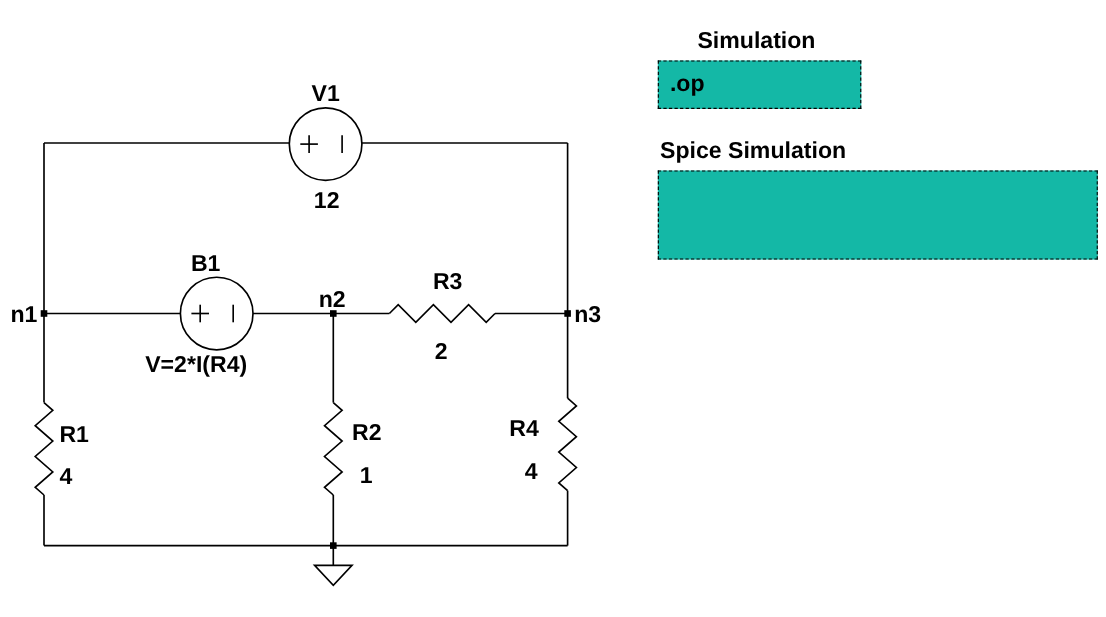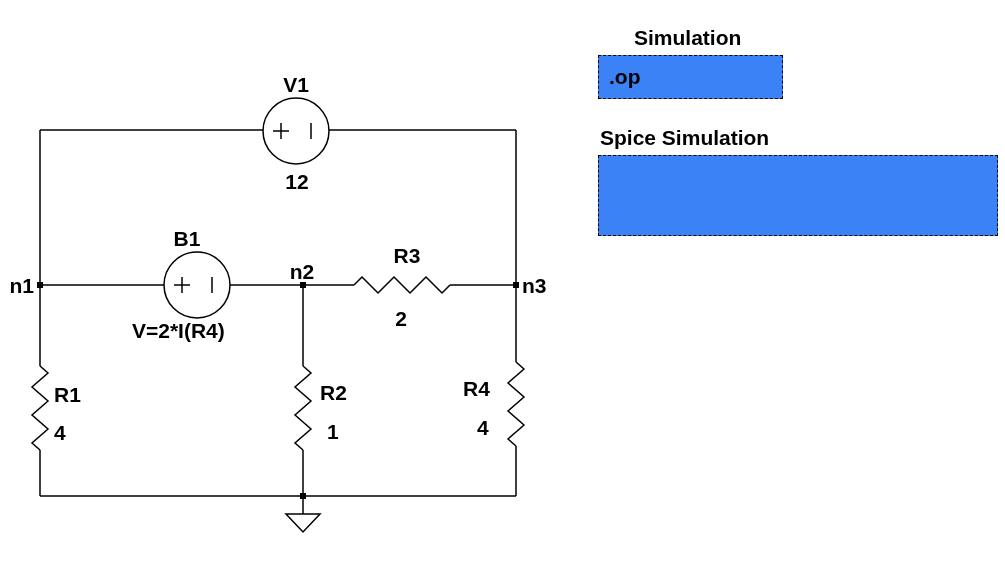--- a/index.html
+++ b/index.html
@@ -22,21 +22,21 @@
   .panel-heading {
     position: absolute;
     font-weight: bold;
     font-size: 21px;
     color: #000000;
     white-space: nowrap;
   }
   .dashed-box {
     position: absolute;
     border: 1px dashed #000000;
-    background: #3b82f6;
+    background: #14b8a6;
     display: flex;
     align-items: center;
   }
   .directive-text {
     font-weight: bold;
     font-size: 21px;
     color: #000000;
     padding-left: 10px;
     white-space: pre;
   }

